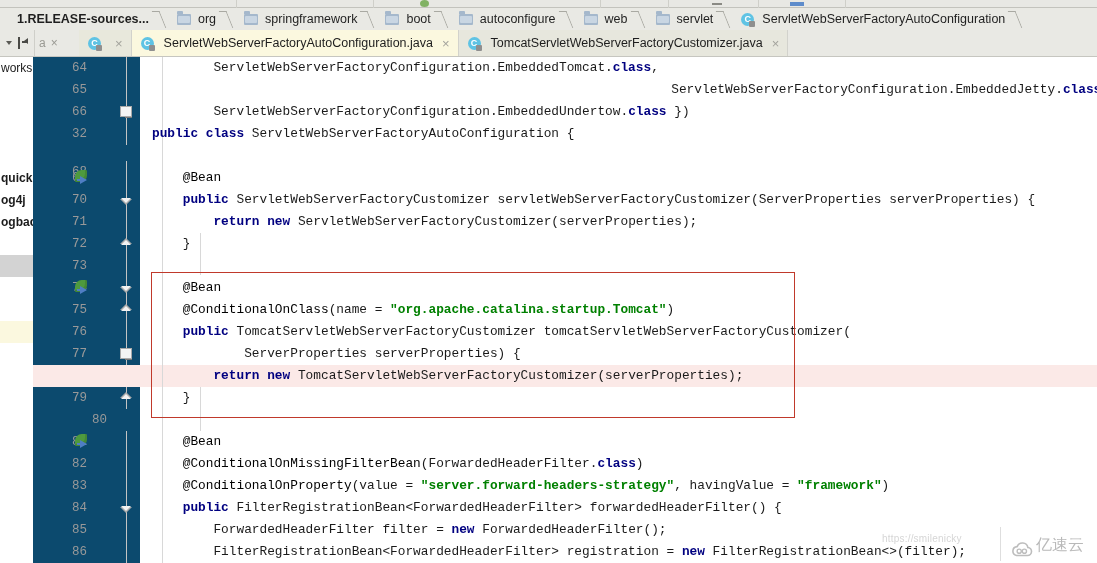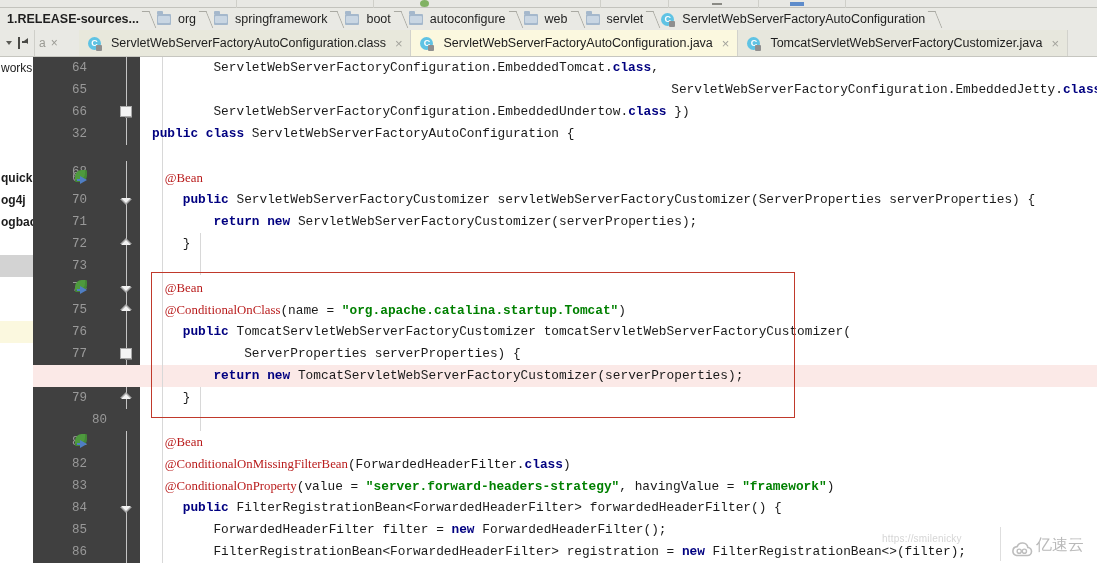--- a/index.html
+++ b/index.html
@@ -26,21 +26,21 @@
   
   .breadcrumb{
     position:absolute;left:0;top:8px;width:1097px;height:22px;
     background:#e9e9e4;
     display:flex;align-items:center;
     font-size:12.5px;color:#1f1f1f;
     box-sizing:border-box;
     white-space:nowrap;
     overflow:hidden;
   }
-  .crumb{display:flex;align-items:center;height:22px;padding:0 2px 0 4px;}
+  .crumb{display:flex;align-items:center;height:22px;padding:0 2px 0 14px;}
   .crumb .c-label{padding:0 3px;}
   .crumb.first .c-label{font-weight:bold;font-size:12.5px;}
   .crumb-sep{
     width:9px;height:22px;flex:0 0 auto;position:relative;
   }
   .crumb-sep::before{
     content:"";position:absolute;left:1px;top:3px;width:7px;height:16px;
     border-right:1px solid #a9a9a2;
     border-top:1px solid #a9a9a2;
     transform:skewX(22deg);
@@ -112,21 +112,21 @@
     font-size:12px;color:#1b1b1b;
   }
   .lc-row{height:22px;line-height:22px;padding-left:1px;white-space:nowrap;overflow:hidden;}
   .lc-row.b{font-weight:bold;}
   .lc-row.sel{background:#d3d3d3;}
   .lc-row.yellow{background:#fbf8df;}
 
   
   .gutter{
     position:absolute;left:33px;top:57px;width:107px;height:506px;
-    background:#404040;border-right:0;box-sizing:border-box;
+    background:#0c4a6e;border-right:0;box-sizing:border-box;
   }
   .gutter-line{position:absolute;left:0;width:107px;height:22px;}
   .lineno{
     position:absolute;right:53px;top:0;height:22px;line-height:22px;
     font-family:"Liberation Mono", monospace;font-size:12.5px;color:#999999;
     text-align:right;width:40px;
   }
   .g-anno{position:absolute;left:42px;top:3px;width:17px;height:17px;}
   .bean-ico{
     position:relative;width:16px;height:16px;
@@ -187,21 +187,21 @@
     position:absolute;left:140px;top:57px;width:957px;height:506px;
     background:#ffffff;overflow:hidden;
   }
   .cline{
     position:absolute;left:0;width:957px;height:22px;line-height:22px;
     font-family:"Liberation Mono", monospace;font-size:12.8px;color:#1a1a1a;
     white-space:pre;
     padding-left:12px;
   }
   .kw{color:#000080;font-weight:bold;}
-  .ann{color:#b91c1c;font-family:Liberation Serif, serif;}
+  .ann{color:#000000;}
   .str{color:#008000;font-weight:bold;}
   .plain{color:#1a1a1a;}
 
   
   .iguide{position:absolute;width:1px;background:#d8d8d8;}
 
   
   .redbox{
     position:absolute;left:11px;top:215px;width:644px;height:146px;
     border:1.5px solid #c0392b;box-sizing:border-box;pointer-events:none;
@@ -293,21 +293,20 @@
           <i></i>
         </span>
     </div>
     <div class="tab-clip">
       <span>a</span>
       <span class="x">×</span>
     </div>
     <div id="tabs-host" style="display:flex;">
         <div class="tab sel">
           <span class="ico-class">C</span>
-          <span>ServletWebServerFactoryAutoConfiguration.class</span>
           <span class="x">×</span>
         </div>
         <div class="tab active">
           <span class="ico-class">C</span>
           <span>ServletWebServerFactoryAutoConfiguration.java</span>
           <span class="x">×</span>
         </div>
         <div class="tab inactive-class">
           <span class="ico-class">C</span>
           <span>TomcatServletWebServerFactoryCustomizer.java</span>

